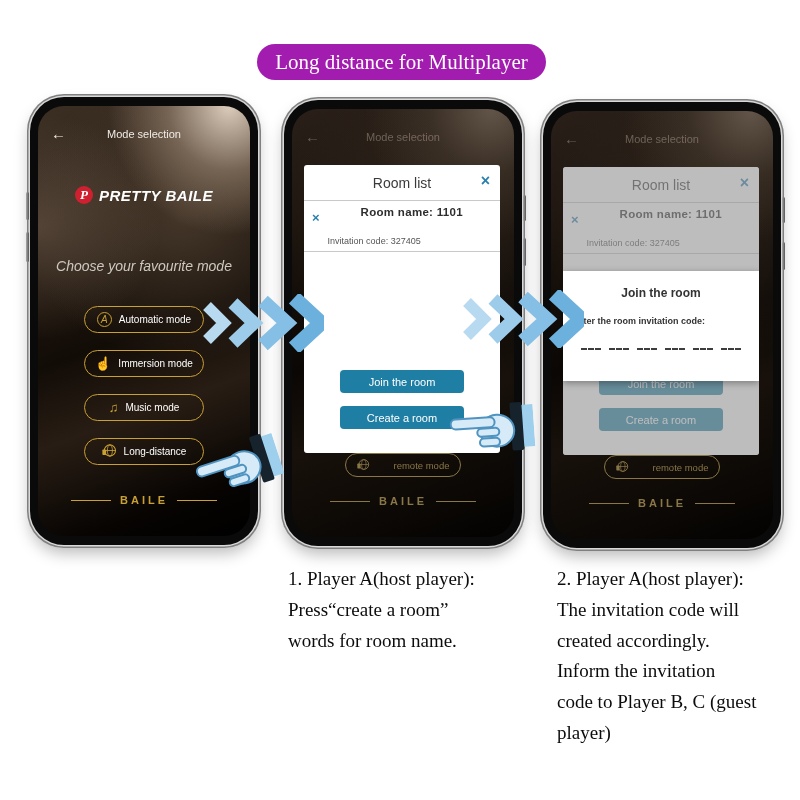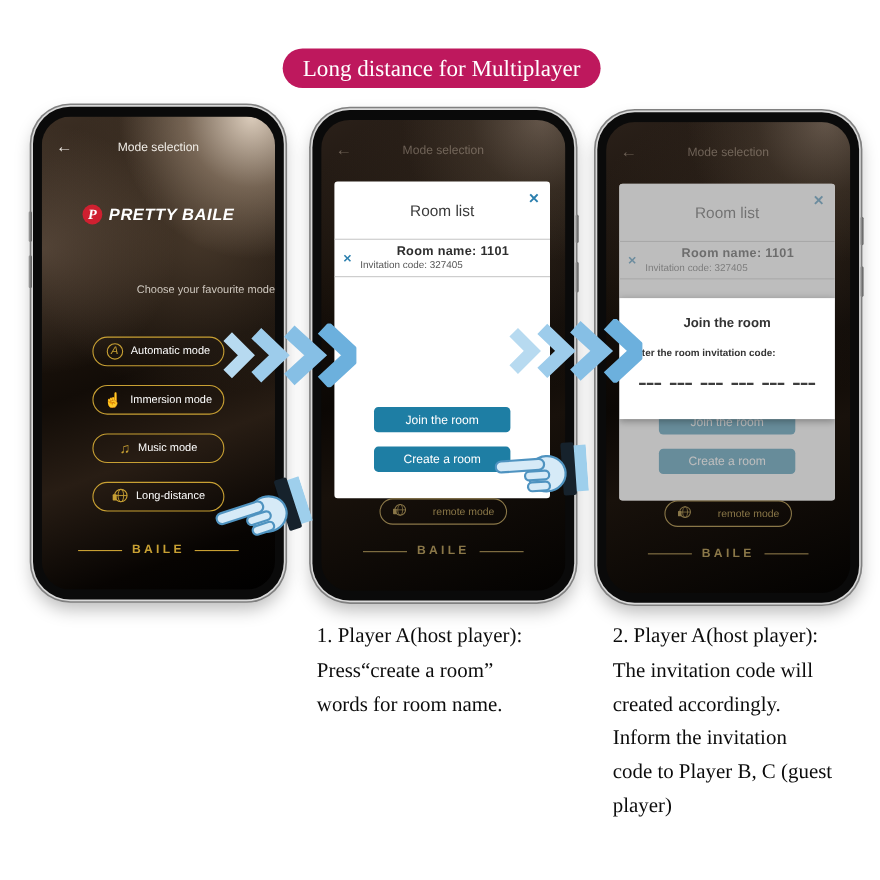--- a/index.html
+++ b/index.html
@@ -2,21 +2,21 @@
 <html><head>
 <meta charset="utf-8">
 <style>
   * { margin:0; padding:0; box-sizing:border-box; }
   html,body { background:#fff; }
   .canvas { position:relative; width:800px; height:800px; background:#fff; overflow:hidden;
             font-family:"Liberation Sans", sans-serif; }
 
   
   .banner { position:absolute; left:257px; top:44px; width:289px; height:36px;
-            background:#be185d; border-radius:18px; color:#fff;
+            background:#a21caf; border-radius:18px; color:#fff;
             font-family:"Liberation Serif", serif; font-size:21px;
             display:flex; align-items:center; justify-content:center; z-index:5; }
 
   
   .phone { position:absolute; background:#0a0a0a; border-radius:34px;
            box-shadow:0 0 0 1.5px #d9d9d9, 0 0 0 3px #808080, 0 8px 16px rgba(0,0,0,0.28); }
   #p1 { left:30px;  top:97px;  width:228px; height:448px; }
   #p2 { left:284px; top:100px; width:238px; height:446px; }
   #p3 { left:543px; top:102px; width:238px; height:446px; }
   .nub { position:absolute; width:3px; background:linear-gradient(90deg,#aaa,#555); border-radius:2px; }
@@ -41,47 +41,47 @@
   .app-header .back { position:absolute; left:13px; top:-3px; font-size:15px; }
   .app-header.dim { color:rgba(190,175,160,0.45); }
 
   
   .logo { position:absolute; top:80px; left:0; right:0; display:flex; gap:6px;
           align-items:center; justify-content:center; }
   .logo-badge { width:18px; height:18px; border-radius:50%; background:#cf2030; color:#fff;
                 font-family:"Liberation Serif", serif; font-style:italic; font-weight:bold;
                 font-size:13px; display:flex; align-items:center; justify-content:center; }
   .logo-text { color:#fff; font-weight:bold; font-style:italic; font-size:15px; letter-spacing:0.5px; }
-  .subtitle { position:absolute; top:152px; left:0; right:0; text-align:right;
-              color:#cfc8bf; font-size:10px; }
+  .subtitle { position:absolute; top:152px; left:0; right:0; text-align:center;
+              color:#cfc8bf; font-size:14px;font-style:italic; }
   .mode-btn { position:absolute; left:50%; transform:translateX(-50%); width:120px; height:27px;
               border:1px solid #c8a033; border-radius:14px; color:#fff; font-size:10px;
               display:flex; align-items:center; justify-content:center; gap:7px; }
   .mode-icon { color:#c8a033; font-size:13px; line-height:1; }
   .circle-a { width:15px; height:15px; border:1px solid #c8a033; border-radius:50%;
               font-size:10px; font-style:italic; display:flex; align-items:center; justify-content:center; }
   .brand { position:absolute; bottom:30px; left:0; right:0; display:flex; gap:9px;
            align-items:center; justify-content:center; color:#c8a033;
            font-family:Liberation Sans, sans-serif; font-weight:bold; font-size:11px; letter-spacing:3px; }
   .brand::before,.brand::after { content:""; width:40px; height:1px; background:currentColor; }
   .brand.dimgold { color:#8a7748; }
 
   
   .modal { position:absolute; left:12px; top:56px; width:196px; height:288px;
            background:#fff; border-radius:3px; overflow:hidden; }
-  .modal-header { height:53px; border-bottom:1px solid #c9c9c9; position:relative;
+  .modal-header { height:36px; border-bottom:1px solid #c9c9c9; position:relative;
                   display:flex; align-items:center; justify-content:center;
                   font-size:14px; color:#3a3a3a; }
   .modal-close { position:absolute; right:10px; top:7px; color:#2b7fae;
                  font-size:16px; font-weight:bold; cursor:default; }
   .room-row { display:flex; align-items:flex-start; gap:8px; padding:5px 8px;
               border-bottom:1px solid #c9c9c9; }
   .room-x { color:#2b7fae; font-weight:bold; font-size:13px; margin-top:4px; }
   .room-name { font-size:11.5px; font-weight:bold; color:#2e2e2e; letter-spacing:0.3px;padding-left:33px; }
-  .room-code { font-size:9px; color:#555; margin-top:1px; }
+  .room-code { font-size:9px; color:#555; margin-top:18px; }
   .modal-btn { position:absolute; left:36px; width:124px; height:23px; background:#1e7ea4;
                border-radius:4px; color:#fff; font-size:11px;
                display:flex; align-items:center; justify-content:center; }
   .modal-btn.join { top:205px; } .modal-btn.create { top:241px; }
   .modal-overlay { position:absolute; inset:0; background:rgba(148,148,148,0.62); }
   .join-dialog { position:absolute; left:0; right:0; top:104px; height:110px; background:#fff;
                  box-shadow:0 2px 7px rgba(0,0,0,0.35); }
   .dialog-title { text-align:center; margin-top:15px; font-size:12px; font-weight:bold; color:#333; }
   .dialog-prompt { margin:16px 0 0 9px; font-size:9px; font-weight:bold; color:#333; }
   .code-slots { display:flex; justify-content:center; gap:8px; margin-top:22px; }

